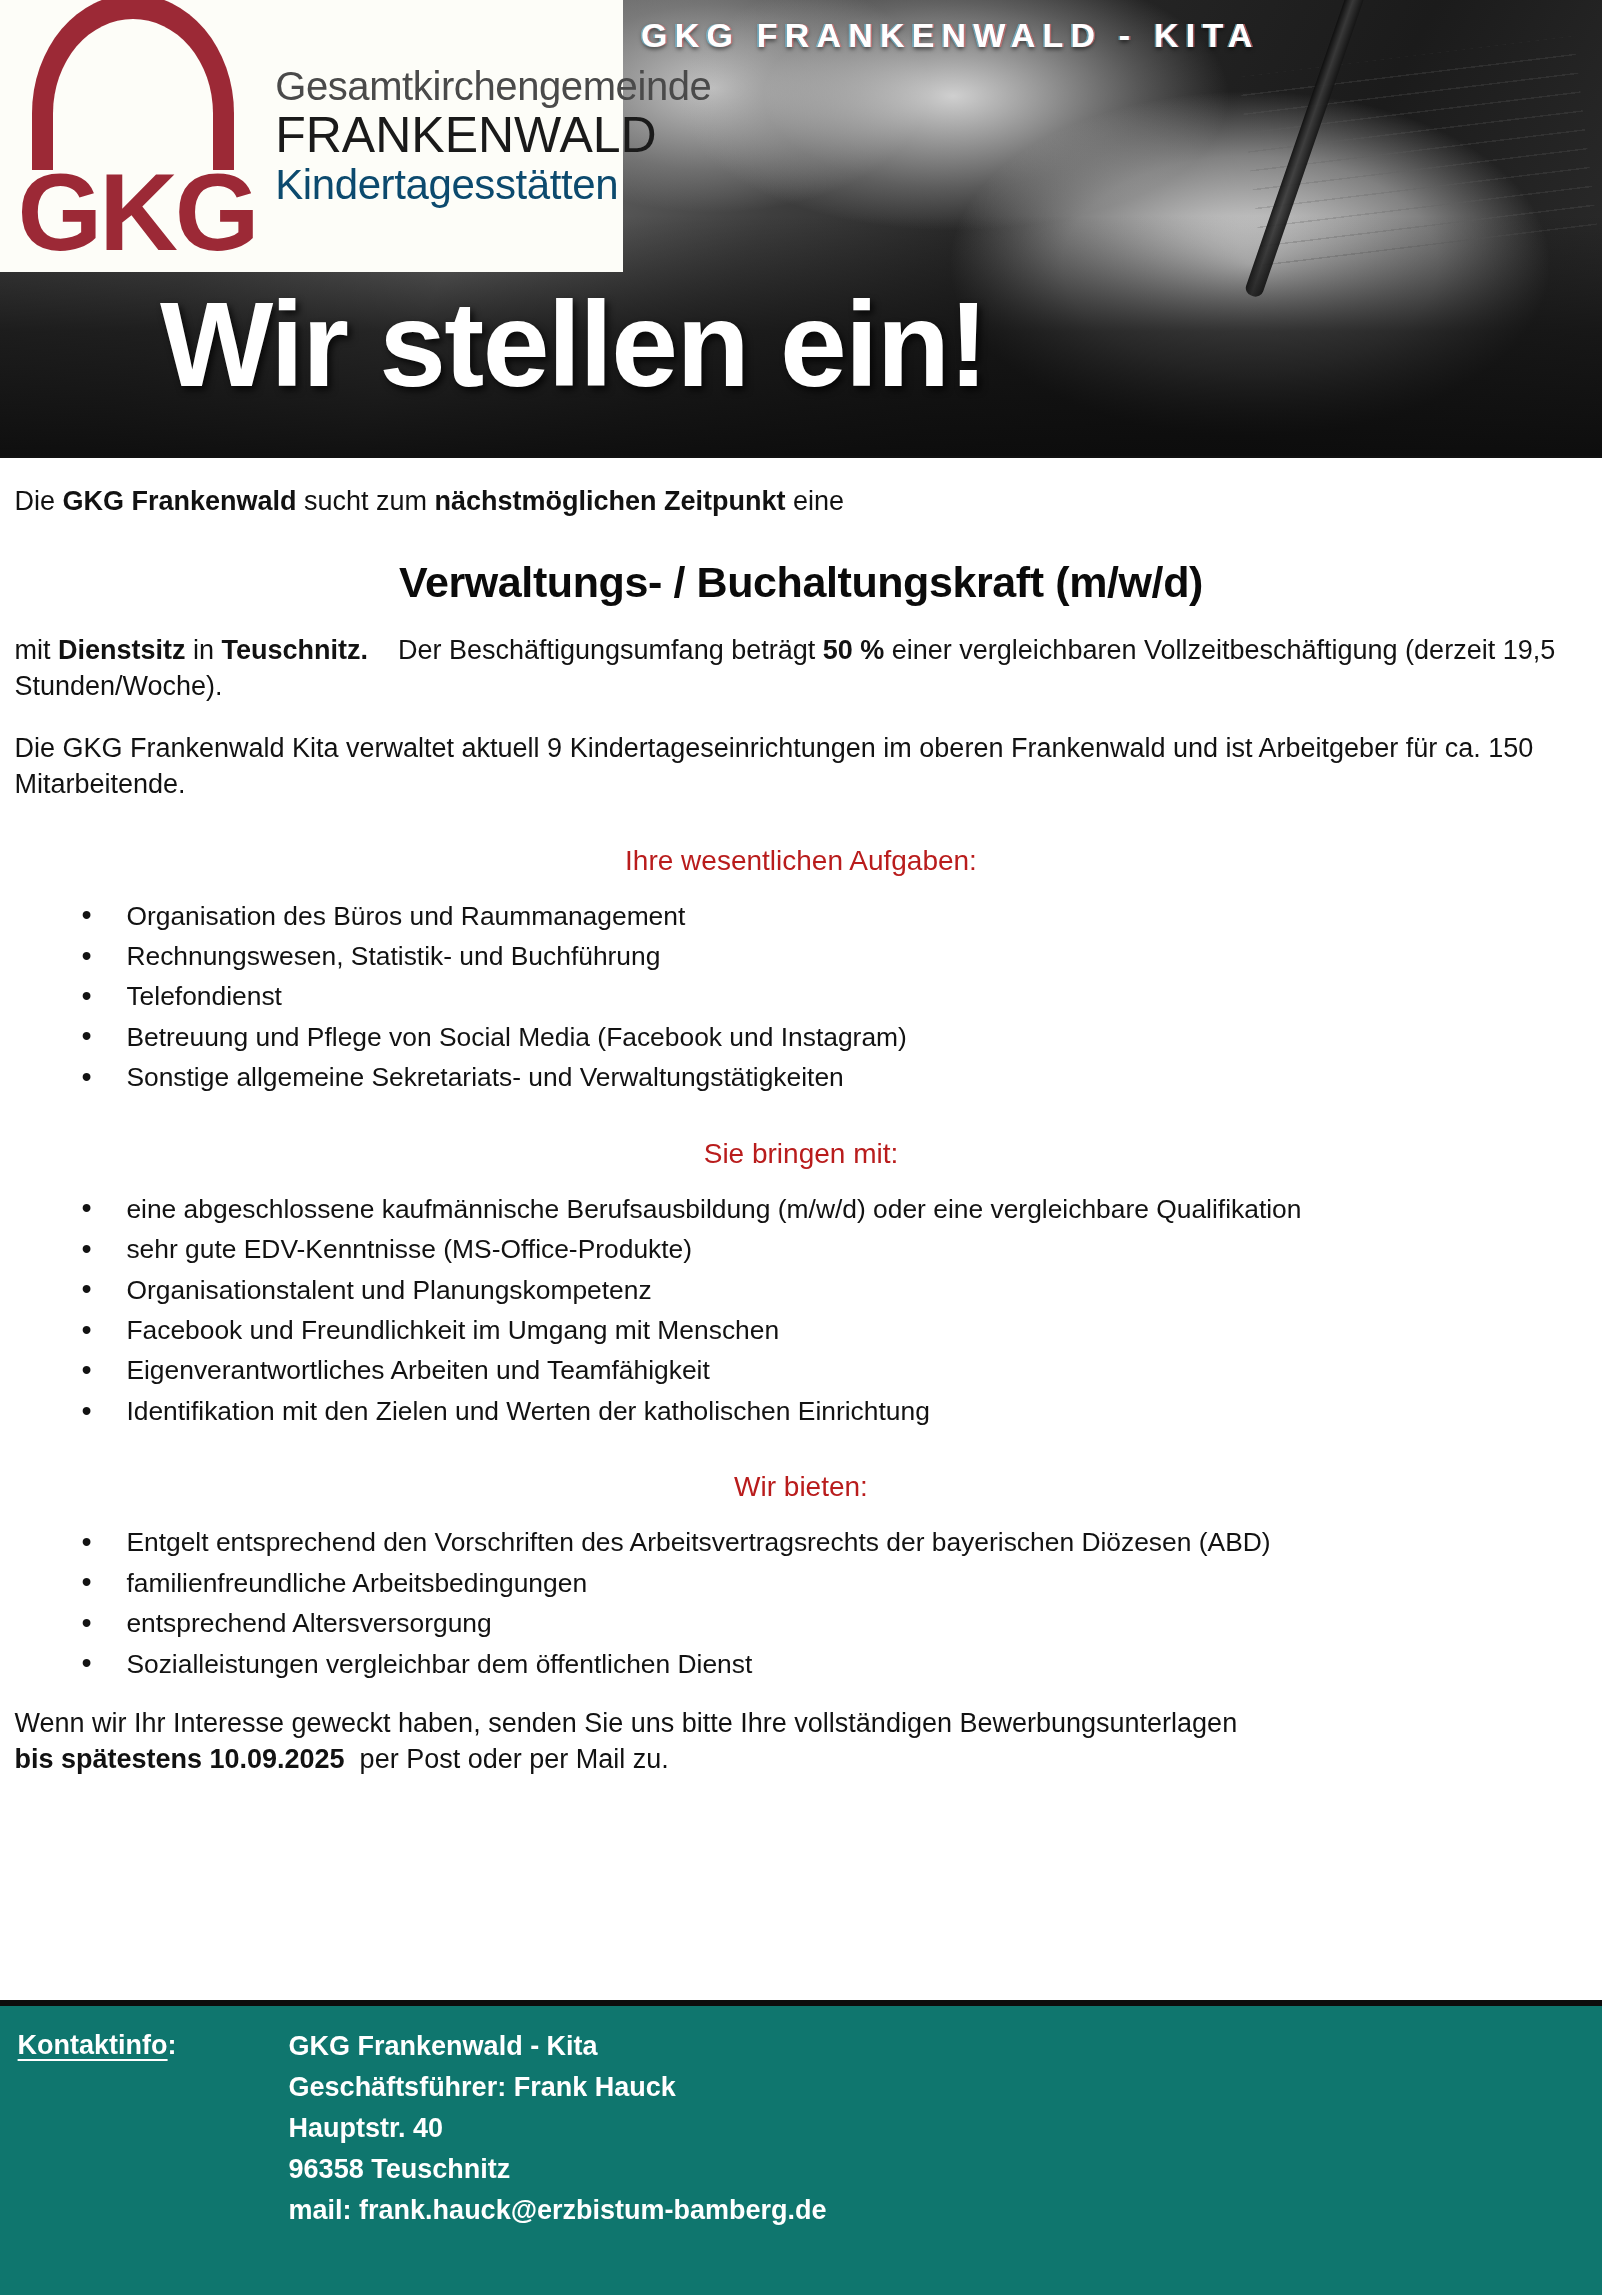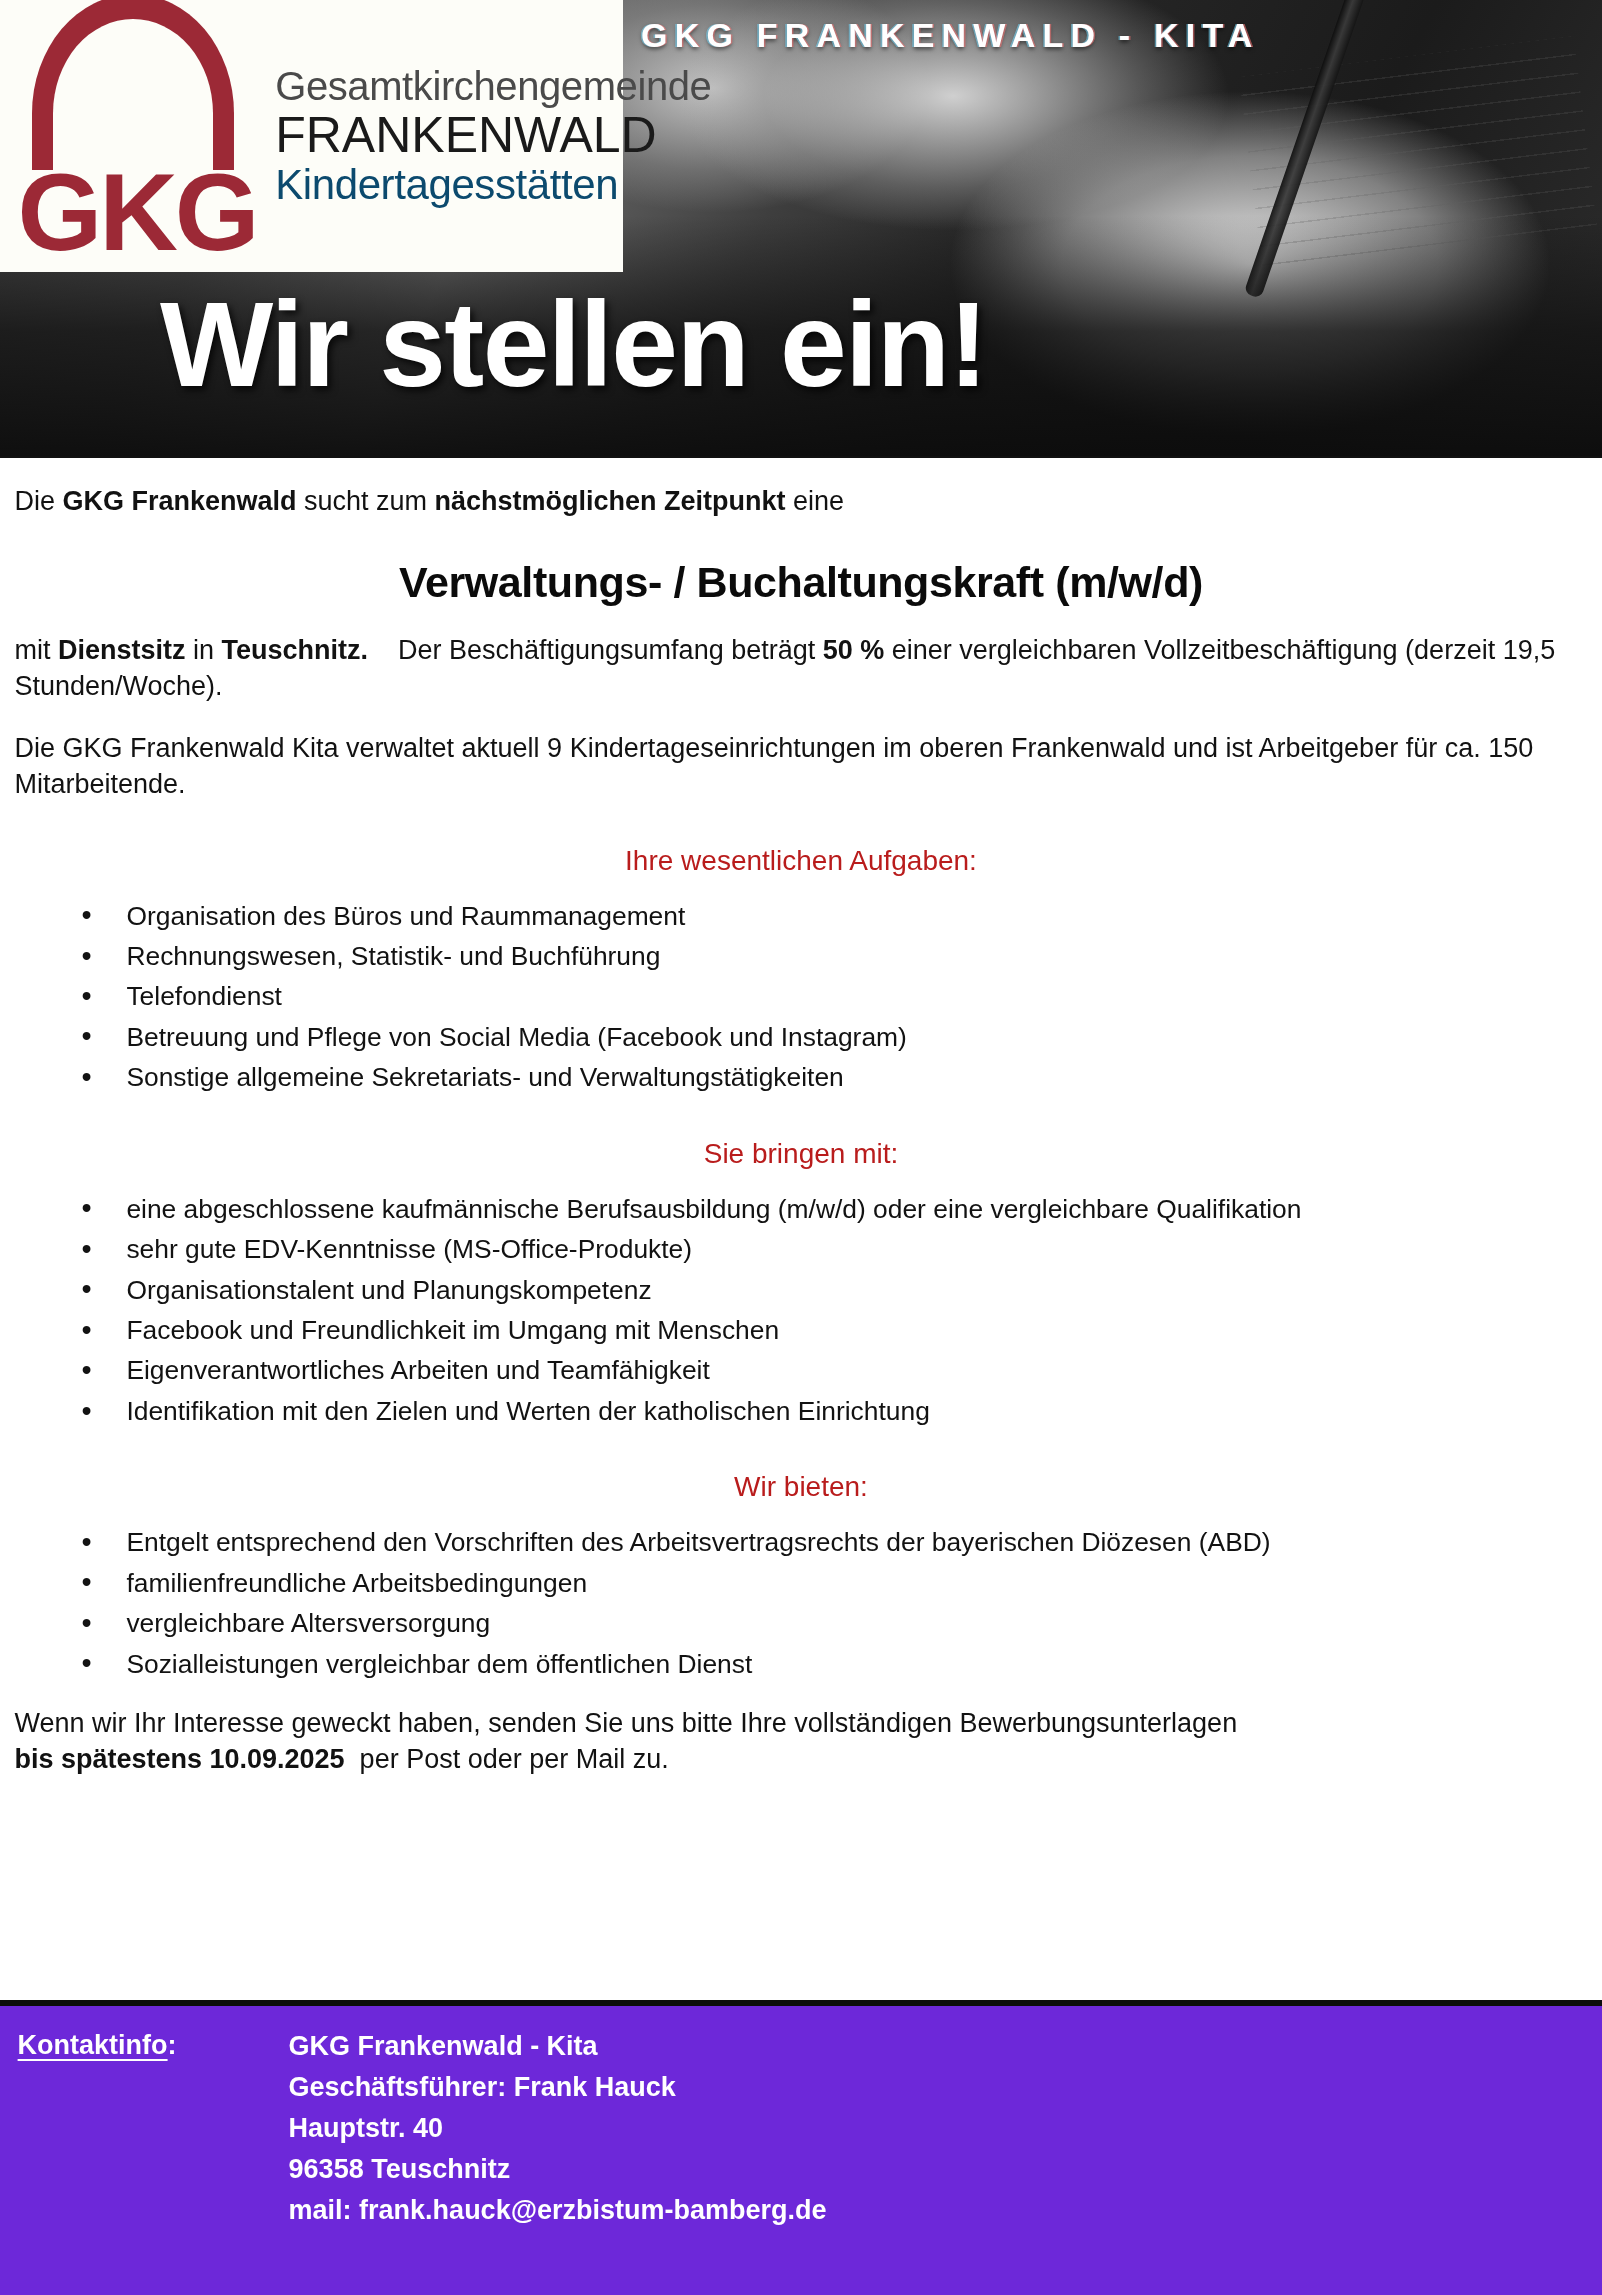--- a/index.html
+++ b/index.html
@@ -207,21 +207,21 @@
     position: absolute;
     left: 0; top: 2000px;
     width: 1602px; height: 6.4px;
     background: #0d0d0d;
   }
   .footer {
     position: absolute;
     left: 0; top: 2006px;
     width: 1602px;
     height: 289px;
-    background: #6d28d9;
+    background: #0f766e;
     padding: 22.4px 17.6px 0 17.6px;
     display: flex;
     align-items: flex-start;
   }
   .kontakt-label {
     font-size: 27px;
     font-weight: bold;
     color: #ffffff;
     flex: 0 0 auto;
     margin-top: 1.6px;
@@ -294,21 +294,21 @@
       <li>Organisationstalent und Planungskompetenz</li>
       <li>Facebook und Freundlichkeit im Umgang mit Menschen</li>
       <li>Eigenverantwortliches Arbeiten und Teamfähigkeit</li>
       <li>Identifikation mit den Zielen und Werten der katholischen Einrichtung</li>
     </ul>
 
     <div class="section-head">Wir bieten:</div>
     <ul class="bullets">
       <li>Entgelt entsprechend den Vorschriften des Arbeitsvertragsrechts der bayerischen Diözesen (ABD)</li>
       <li>familienfreundliche Arbeitsbedingungen</li>
-      <li>vergleichbare Altersversorgung</li>
+      <li>entsprechend Altersversorgung</li>
       <li>Sozialleistungen vergleichbar dem öffentlichen Dienst</li>
     </ul>
 
     <div class="para tight"><span>Wenn wir Ihr Interesse geweckt haben, senden Sie uns bitte Ihre vollständigen Bewerbungsunterlagen</span><br><b>bis spätestens 10.09.2025</b><span style="white-space:pre">  per Post oder per Mail zu.</span></div>
   </div>
 
   <div class="footer-rule"></div>
   <div class="footer">
     <div class="kontakt-label"><u>Kontaktinfo</u><span>:</span></div>
     <div class="kontakt-lines">

